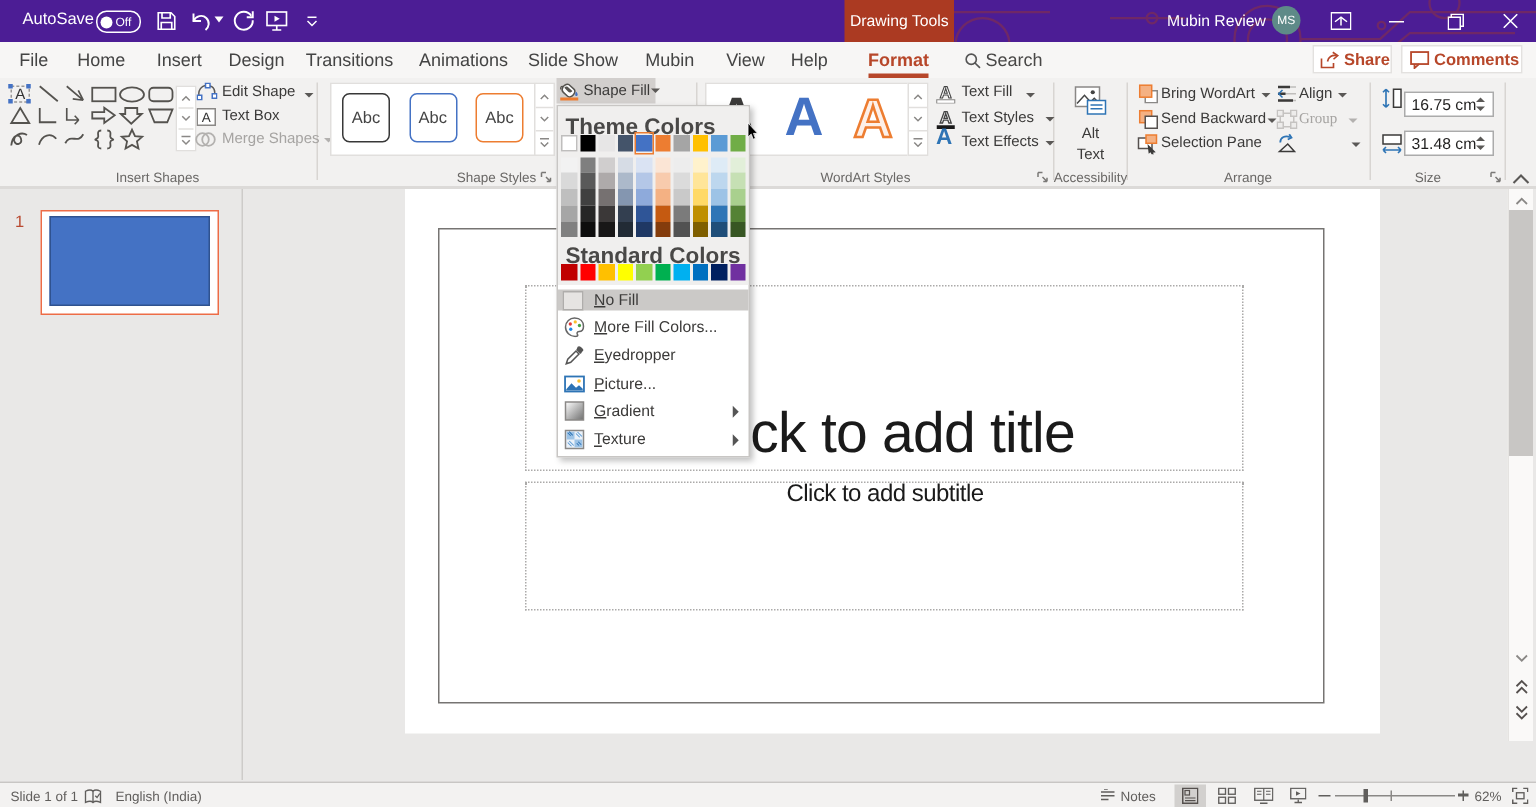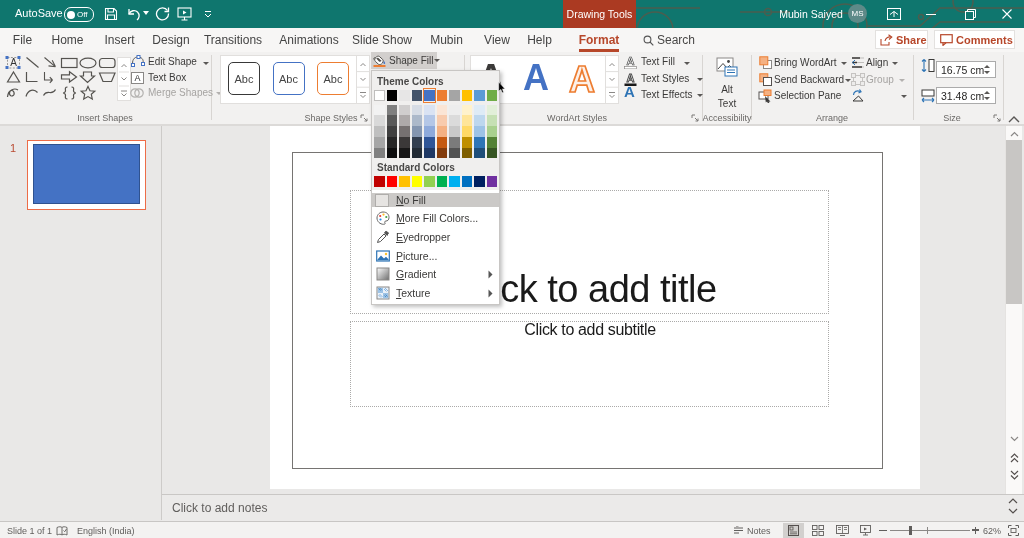--- a/index.html
+++ b/index.html
@@ -1,20 +1,20 @@
 <!DOCTYPE html>
 <html><head>
 <meta charset="utf-8">
 <style>
   html,body{margin:0;padding:0;}
   #app{position:relative;width:1024px;height:538px;overflow:hidden;
        font-family:"Liberation Sans",sans-serif;background:#E9E8E7;}
   .abs{position:absolute;}
   
-  #titlebar{left:0;top:0;width:1024px;height:28px;background:#0f766e;}
+  #titlebar{left:0;top:0;width:1024px;height:28px;background:#4c1d95;}
   #titlebar .wtxt{color:#FFFFFF;font-size:12px;}
   #dtools{left:563px;top:0;width:73px;height:28px;background:#AB3A22;
           color:#fff;font-size:10.5px;display:flex;align-items:center;justify-content:center;}
   
   #tabrow{left:0;top:28px;width:1024px;height:24px;background:#F7F6F5;}
   .tab{position:absolute;top:0;height:24px;display:flex;align-items:center;
        font-size:12px;color:#444;transform:translateX(-50%);}
   .rbtn{position:absolute;top:2px;height:17px;background:#fff;border:1px solid #E3E1DF;
         display:flex;align-items:center;color:#B7472A;font-weight:bold;font-size:11px;}
   
@@ -38,21 +38,21 @@
   #slide{left:292px;top:152px;width:589px;height:315px;background:#fff;border:1px solid #767472;}
   .dashbox{position:absolute;border:1px dotted #ABAAA9;}
   
   #notesbar{left:162px;top:494px;width:862px;height:26px;background:#EBEAE9;border-top:1px solid #C9C7C5;}
   #statusbar{left:0;top:521px;width:1024px;height:17px;background:#F3F2F1;border-top:1px solid #C8C6C4;
              font-size:9px;color:#605E5C;}
   
   #menu{left:371px;top:70px;width:127px;height:233px;background:#fff;border:1px solid #C8C6C4;
         box-shadow:2px 2px 4px rgba(0,0,0,0.25);z-index:20;}
   #palarea{position:absolute;left:0;top:0;width:127px;height:119px;background:#F0EFEE;}
-  .mhead{position:absolute;left:5px;font-size:10px;font-weight:bold;color:#494847;}
+  .mhead{position:absolute;left:5px;font-size:15px;font-weight:bold;color:#494847;}
   .swrow{position:absolute;left:2px;display:grid;grid-template-columns:repeat(10,10.6px);column-gap:1.95px;}
   .swrow div{height:11px;}
   .var{position:absolute;left:2px;display:grid;grid-template-columns:repeat(10,10.6px);column-gap:1.95px;grid-auto-rows:10.8px;}
   .mitem{position:absolute;left:0;width:100%;height:19px;display:flex;align-items:center;}
   .mtext{font-size:10.5px;color:#3B3A39;margin-left:24px;}
   .mtext u{text-decoration:underline;}
   .micon{position:absolute;left:4px;width:14px;height:14px;}
 </style>
 </head>
 <body>
@@ -99,21 +99,21 @@
     <svg class="abs" style="left:177px;top:7px" width="15" height="14" viewBox="0 0 15 14">
       <rect x="1" y="1" width="13" height="9" fill="none" stroke="#fff" stroke-width="1.1"></rect>
       <path d="M6 3.5 L9.5 5.5 L6 7.5 Z" fill="#fff"></path>
       <path d="M7.5 10 V13 M4.5 13 H10.5" stroke="#fff" stroke-width="1.1"></path>
     </svg>
 
     <svg class="abs" style="left:204px;top:10px" width="8" height="8" viewBox="0 0 8 8">
       <path d="M1 1.5 H7" stroke="#fff" stroke-width="1"></path>
       <path d="M1 4 L4 7 L7 4" fill="none" stroke="#fff" stroke-width="1"></path>
     </svg>
-    <div class="abs wtxt" style="left:811px;top:8px;transform:translateX(-50%);font-size:10.5px;">Mubin Saiyed</div>
+    <div class="abs wtxt" style="left:811px;top:8px;transform:translateX(-50%);font-size:10.5px;">Mubin Review</div>
 
     <div class="abs" style="left:848px;top:4px;width:19px;height:19px;border-radius:50%;background:#5E8A88;
          display:flex;align-items:center;justify-content:center;color:#fff;font-size:8px;">MS</div>
 
     <svg class="abs" style="left:887px;top:8px" width="14" height="12" viewBox="0 0 14 12">
       <rect x="0.5" y="0.5" width="13" height="11" fill="none" stroke="#fff" stroke-width="1"></rect>
       <path d="M3 6.5 L7 3.5 L11 6.5" fill="none" stroke="#fff" stroke-width="1"></path>
       <path d="M7 3.5 V9" stroke="#fff" stroke-width="1"></path>
     </svg>
 
@@ -349,21 +349,21 @@
     </svg>
     <div class="abs btxt" style="left:866px;top:5px;">Align</div>
     <div class="abs" style="left:892px;top:10px;width:0;height:0;border-left:3px solid transparent;border-right:3px solid transparent;border-top:3.5px solid #5A5856;"></div>
     <svg class="abs" style="left:851px;top:20.5px" width="14" height="13" viewBox="0 0 14 13">
       <rect x="2.5" y="2.5" width="9" height="9" fill="none" stroke="#C5C3C1" stroke-width="1"></rect>
       <rect x="0.5" y="0.5" width="4" height="4" fill="#EDECEB" stroke="#C5C3C1"></rect>
       <rect x="9.5" y="0.5" width="4" height="4" fill="#EDECEB" stroke="#C5C3C1"></rect>
       <rect x="0.5" y="8.5" width="4" height="4" fill="#EDECEB" stroke="#C5C3C1"></rect>
       <rect x="9.5" y="8.5" width="4" height="4" fill="#EDECEB" stroke="#C5C3C1"></rect>
     </svg>
-    <div class="abs btxt gray" style="left:866px;top:21.5px;">Group</div>
+    <div class="abs btxt gray" style="left:866px;top:21.5px;font-family:Liberation Serif, serif;">Group</div>
     <div class="abs" style="left:899px;top:26.5px;width:0;height:0;border-left:3px solid transparent;border-right:3px solid transparent;border-top:3.5px solid #B3B1AF;"></div>
     <svg class="abs" style="left:851px;top:37px" width="14" height="13" viewBox="0 0 14 13">
       <path d="M2 12 H12 L7.5 7 Z" fill="none" stroke="#3B3A39" stroke-width="1"></path>
       <path d="M2.5 6 C2.5 2.5 6 1 9 2.5" fill="none" stroke="#2E74B5" stroke-width="1.2"></path>
       <path d="M8.5 0.5 L10 2.8 L7.5 4" fill="none" stroke="#2E74B5" stroke-width="1.2"></path>
     </svg>
     <div class="abs btxt" style="left:866px;top:38px;margin-top:48px;">Rotate</div>
     <div class="abs" style="left:901px;top:43px;width:0;height:0;border-left:3px solid transparent;border-right:3px solid transparent;border-top:3.5px solid #5A5856;"></div>
 
     <svg class="abs" style="left:921px;top:6px" width="14" height="15" viewBox="0 0 14 15">
@@ -412,29 +412,20 @@
         <path d="M1 1 L4.5 4.5 L8 1" fill="none" stroke="#8A8886" stroke-width="1.2"></path>
       </svg>
     <svg class="abs" style="left:4px;top:327px" width="9" height="10" viewBox="0 0 9 10">
         <path d="M1 4.5 L4.5 1 L8 4.5 M1 9 L4.5 5.5 L8 9" fill="none" stroke="#55504E" stroke-width="1.2"></path>
       </svg>
     <svg class="abs" style="left:4px;top:344px" width="9" height="10" viewBox="0 0 9 10">
         <path d="M1 1 L4.5 4.5 L8 1 M1 5.5 L4.5 9 L8 5.5" fill="none" stroke="#55504E" stroke-width="1.2"></path>
       </svg>
   </div>
 
-  <div class="abs" id="notesbar">
-    <div class="abs" style="left:10px;top:6px;font-size:12px;color:#605E5C;">Click to add notes</div>
-    <div class="abs" style="left:843px;top:2px;width:16px;height:20px;">
-      <svg width="16" height="20" viewBox="0 0 16 20">
-        <path d="M4 6 L8 2 L12 6" fill="none" stroke="#55504E" stroke-width="1.2"></path>
-        <path d="M4 12 L8 16 L12 12" fill="none" stroke="#55504E" stroke-width="1.2"></path>
-      </svg>
-    </div>
-  </div>
   <div class="abs" id="statusbar">
     <div class="abs" style="left:7px;top:4px;">Slide 1 of 1</div>
     <svg class="abs" style="left:56px;top:3.5px" width="12" height="11" viewBox="0 0 12 11">
       <path d="M1 1.5 C3 0.5 5 0.5 6 1.5 C7 0.5 9 0.5 11 1.5 V9 C9 8 7 8 6 9 C5 8 3 8 1 9 Z" fill="none" stroke="#605E5C" stroke-width="0.9"></path>
       <path d="M6 1.5 V9" stroke="#605E5C" stroke-width="0.9"></path>
       <path d="M7.5 4.5 L8.7 5.7 L10.5 3" fill="none" stroke="#605E5C" stroke-width="0.9"></path>
     </svg>
     <div class="abs" style="left:77px;top:4px;">English (India)</div>
 
     <svg class="abs" style="left:733px;top:4px" width="11" height="10" viewBox="0 0 11 10">

